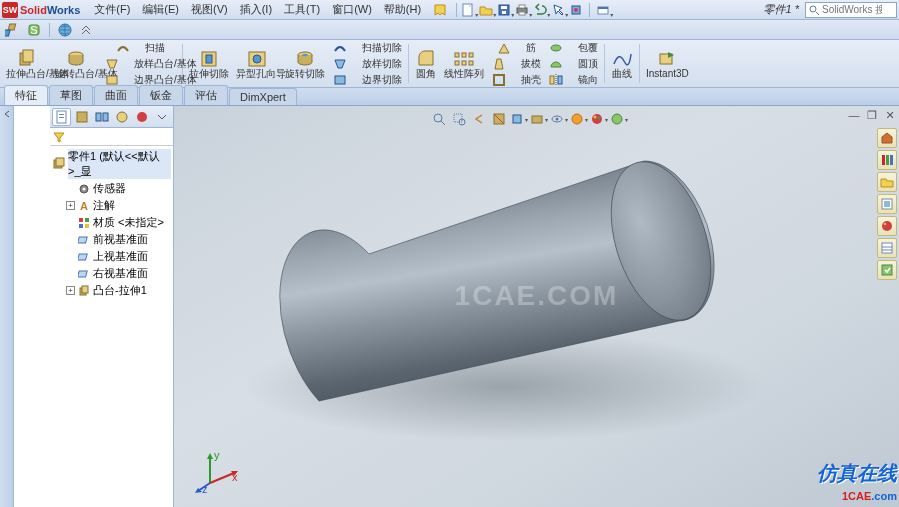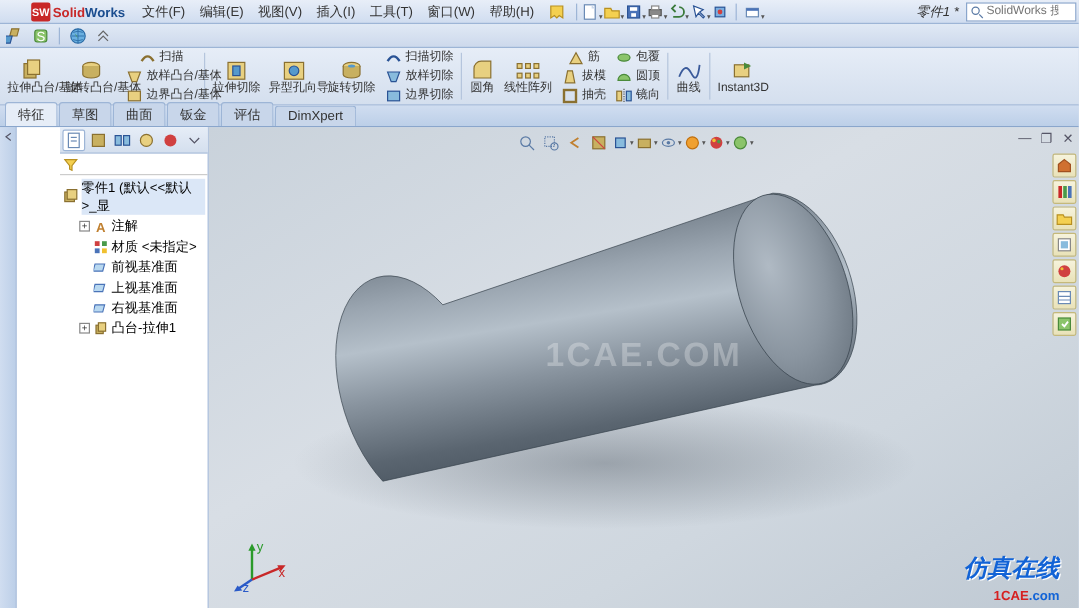--- a/index.html
+++ b/index.html
@@ -1,35 +1,35 @@
 <!DOCTYPE html>
 <html><head>
 <meta charset="utf-8">
 <style>
 *{box-sizing:border-box;margin:0;padding:0;font-family:"Microsoft YaHei","SimSun",Arial,sans-serif;font-size:11px;}
 body{width:899px;height:507px;background:#d4dfee;overflow:hidden;position:relative;}
 .menubar{height:20px;background:linear-gradient(#e8eef8,#d0ddf0);display:flex;align-items:center;padding:0 2px;border-bottom:1px solid #9db5d6;}
-.sw-logo{width:16px;height:16px;background:#c82828;border-radius:2px;display:flex;align-items:center;justify-content:center;color:#fff;font-size:9px;font-weight:bold;margin-right:2px;margin-left:24px;}
+.sw-logo{width:16px;height:16px;background:#c82828;border-radius:2px;display:flex;align-items:center;justify-content:center;color:#fff;font-size:9px;font-weight:bold;margin-right:2px;}
 .brand{font-weight:bold;font-size:12px;margin-right:8px;}
 .brand .s{color:#c82828;}.brand .w{color:#1a4d8f;}
 .menu-item{padding:14px 6px;color:#333;cursor:pointer;}
 .menu-sep{width:1px;height:14px;background:#9db5d6;margin:0 3px;}
 .qtb{display:flex;align-items:center;gap:2px;}
 .qtb-btn{width:16px;height:16px;display:flex;align-items:center;justify-content:center;cursor:pointer;position:relative;}
 .qtb-btn .dd{position:absolute;right:-2px;bottom:0;font-size:6px;color:#555;}
 .doc-title{margin-left:auto;margin-right:6px;color:#333;font-style:italic;}
 .search-box{width:92px;height:16px;background:#fff;border:1px solid #8aa6cc;display:flex;align-items:center;padding:0 2px;gap:2px;}
 .search-box input{border:none;outline:none;width:60px;font-size:10px;}
 .row2{height:20px;background:linear-gradient(#e0e9f5,#cdd9ec);display:flex;align-items:center;padding:0 4px;gap:3px;border-bottom:1px solid #9db5d6;}
 .tbtn{width:18px;height:18px;display:flex;align-items:center;justify-content:center;cursor:pointer;border-radius:2px;}
 .ribbon{height:48px;background:linear-gradient(#e6edf7,#d4dfee);border-bottom:1px solid #9db5d6;display:flex;align-items:stretch;padding:1px 3px;gap:1px;white-space:nowrap;}
 .rgrp{display:flex;flex-direction:column;align-items:center;justify-content:center;padding:0 3px;cursor:pointer;border-radius:2px;position:relative;}
 .rgrp-ico{width:22px;height:20px;display:flex;align-items:center;justify-content:center;}
 .rgrp-lbl{font-size:10px;color:#333;line-height:10px;text-align:center;max-width:42px;}
-.rgrp.small{flex-direction:row;gap:2px;padding:0 3px;height:20px;}
+.rgrp.small{flex-direction:row;gap:14px;padding:0 3px;height:20px;}
 .rgrp.small .rgrp-ico{width:16px;height:16px;}
 .rsep{width:1px;background:#b5c5dd;margin:3px 2px;}
 .rcol{display:flex;flex-direction:column;justify-content:center;}
 .tabs{height:18px;background:linear-gradient(#d0ddf0,#bccfe8);display:flex;align-items:flex-end;padding:0 4px;border-bottom:1px solid #8aa6cc;}
 .tab{padding:2px 10px;background:#c8d6ea;border:1px solid #9db5d6;border-bottom:none;margin-right:1px;font-size:11px;color:#333;cursor:pointer;border-radius:3px 3px 0 0;}
 .tab.active{background:#e6edf7;}
 .view-toolbar{position:absolute;top:110px;left:430px;display:flex;gap:2px;align-items:center;z-index:5;}
 .vbtn{width:18px;height:18px;display:flex;align-items:center;justify-content:center;cursor:pointer;border-radius:2px;}
 .vbtn .dd{font-size:6px;color:#555;margin-left:1px;}
 .workspace{position:absolute;top:106px;left:0;right:0;bottom:0;display:flex;}
@@ -46,21 +46,21 @@
 .tree-lbl{font-size:11px;color:#000;}
 .tree-item.root .tree-lbl{background:#dbe7f7;}
 .tree-children{padding-left:14px;}
 .viewport{flex:1;background:linear-gradient(150deg,#c9d2db 0%,#d8dee5 40%,#cfd7df 70%,#bfc9d3 100%);position:relative;overflow:hidden;}
 .right-toolbar{position:absolute;top:128px;right:2px;width:20px;display:flex;flex-direction:column;gap:2px;z-index:6;}
 .rtbtn{width:20px;height:20px;background:linear-gradient(#f6f3dc,#e9e2b8);border:1px solid #c5b97a;border-radius:2px;display:flex;align-items:center;justify-content:center;cursor:pointer;}
 .win-ctrl{position:absolute;top:108px;right:2px;display:flex;gap:4px;z-index:6;}
 .win-ctrl span{width:14px;height:14px;display:flex;align-items:center;justify-content:center;color:#556;cursor:pointer;font-size:11px;}
 .triad{position:absolute;left:18px;bottom:12px;width:50px;height:50px;}
 .watermark{position:absolute;top:50%;left:50%;transform:translate(-50%,-85%);font-size:28px;font-weight:bold;color:rgba(255,255,255,0.28);letter-spacing:2px;pointer-events:none;}
-.footer-wm{position:absolute;right:16px;bottom:4px;display:flex;flex-direction:column;align-items:flex-end;pointer-events:none;}
+.footer-wm{position:absolute;right:2px;bottom:4px;display:flex;flex-direction:column;align-items:flex-end;pointer-events:none;}
 .footer-wm .cn{font-size:20px;font-weight:bold;color:#1263d6;font-style:italic;text-shadow:1px 1px 0 #fff;}
 .footer-wm .url{font-size:14px;font-weight:bold;}
 .footer-wm .url .r{color:#d62020;}.footer-wm .url .b{color:#1263d6;}
 svg{display:block;}
 </style>
 </head>
 <body>
 
 <div class="menubar">
   <div class="sw-logo">SW</div>
@@ -502,20 +502,30 @@
       <div class="tree-item root">
         <div class="tree-ico">
             <svg width="14" height="14">
               <rect x="2" y="3" width="8" height="8" fill="#c8b060" stroke="#8a7030"></rect>
               <rect x="4" y="1" width="8" height="8" fill="#e8d080" stroke="#8a7030"></rect>
             </svg>
           </div>
         <span class="tree-lbl">零件1 (默认&lt;&lt;默认&gt;_显</span>
       </div>
       <div class="tree-children">
+        <div class="tree-item">
+            <span style="width:9px"></span>
+            <div class="tree-ico">
+              <svg width="12" height="12">
+                <circle cx="6" cy="6" r="4" fill="#888" stroke="#555"></circle>
+                <circle cx="6" cy="6" r="1.5" fill="#fff"></circle>
+              </svg>
+            </div>
+            <span class="tree-lbl">传感器</span>
+          </div>
         <div class="tree-item">
             <div class="tree-exp">+</div>
             <div class="tree-ico">
               <svg width="12" height="12">
                 <text x="2" y="10" font-size="10" fill="#c08030" font-weight="bold">A</text>
               </svg>
             </div>
             <span class="tree-lbl">注解</span>
           </div>
         <div class="tree-item">

